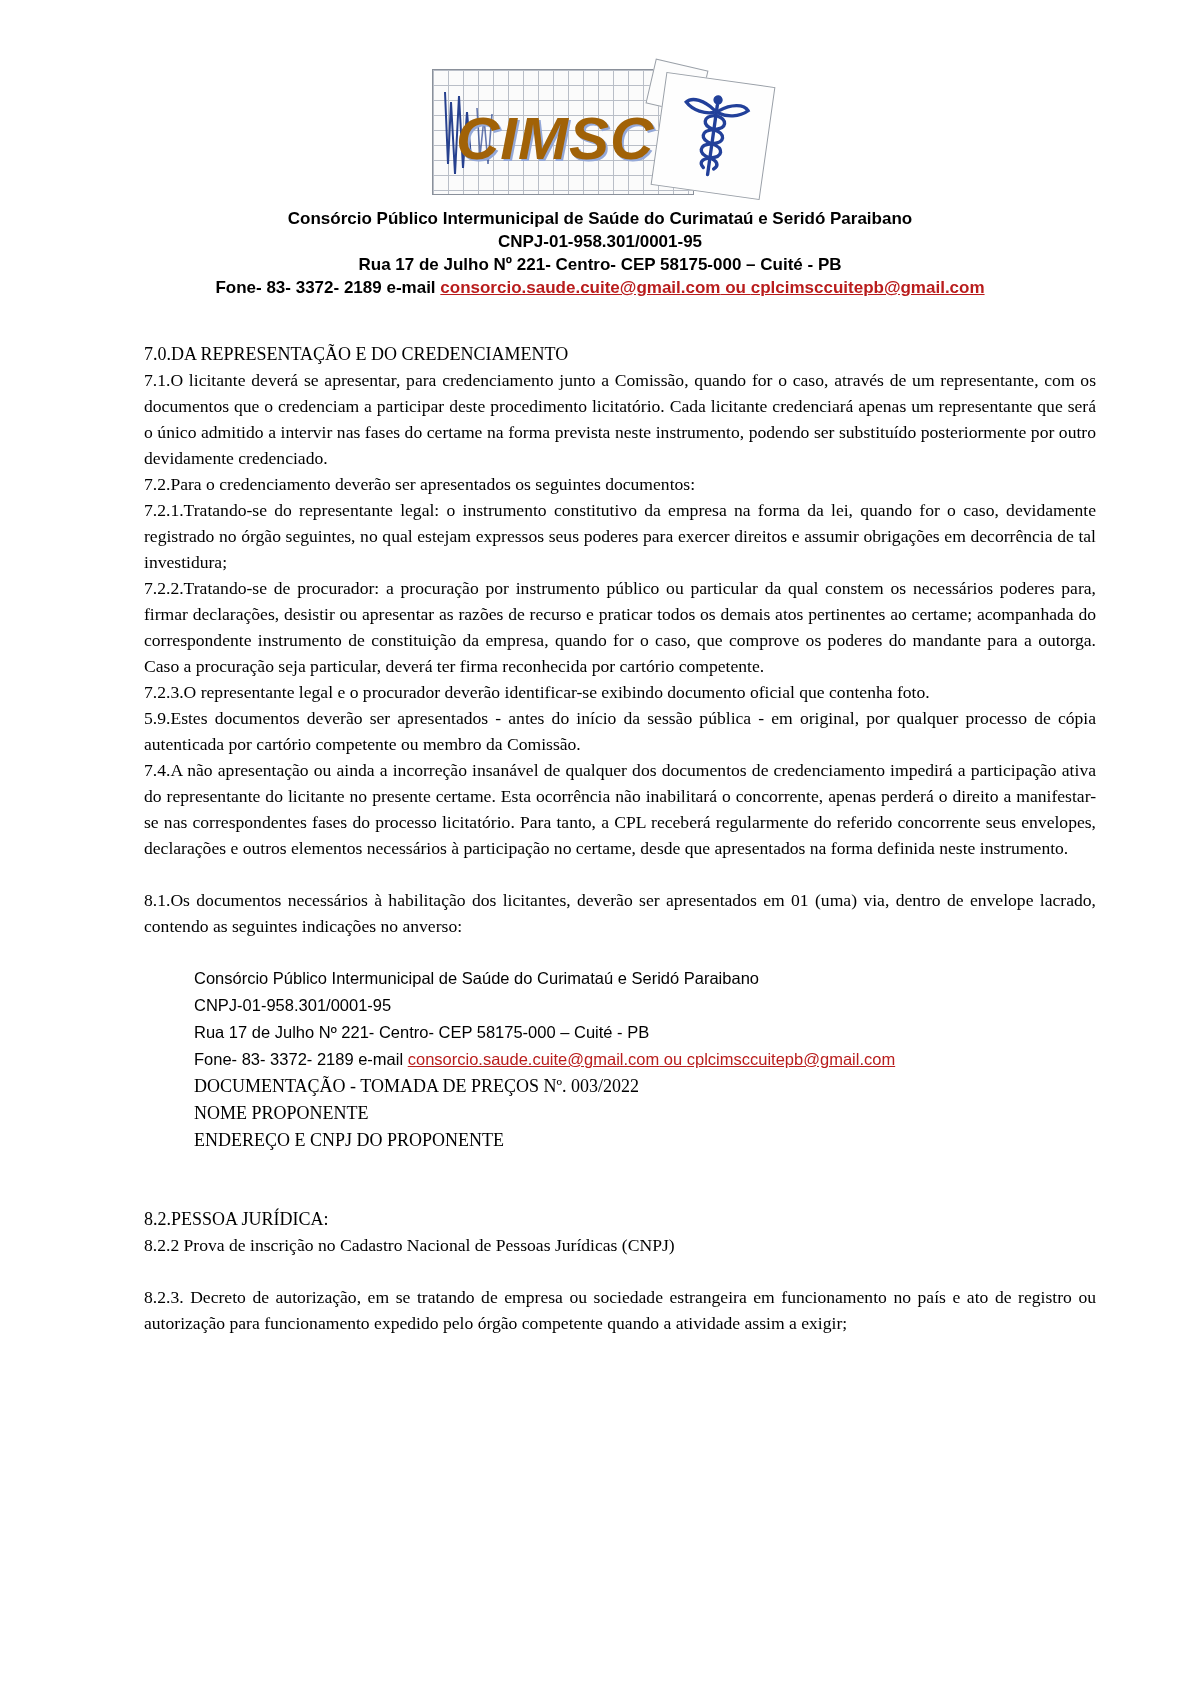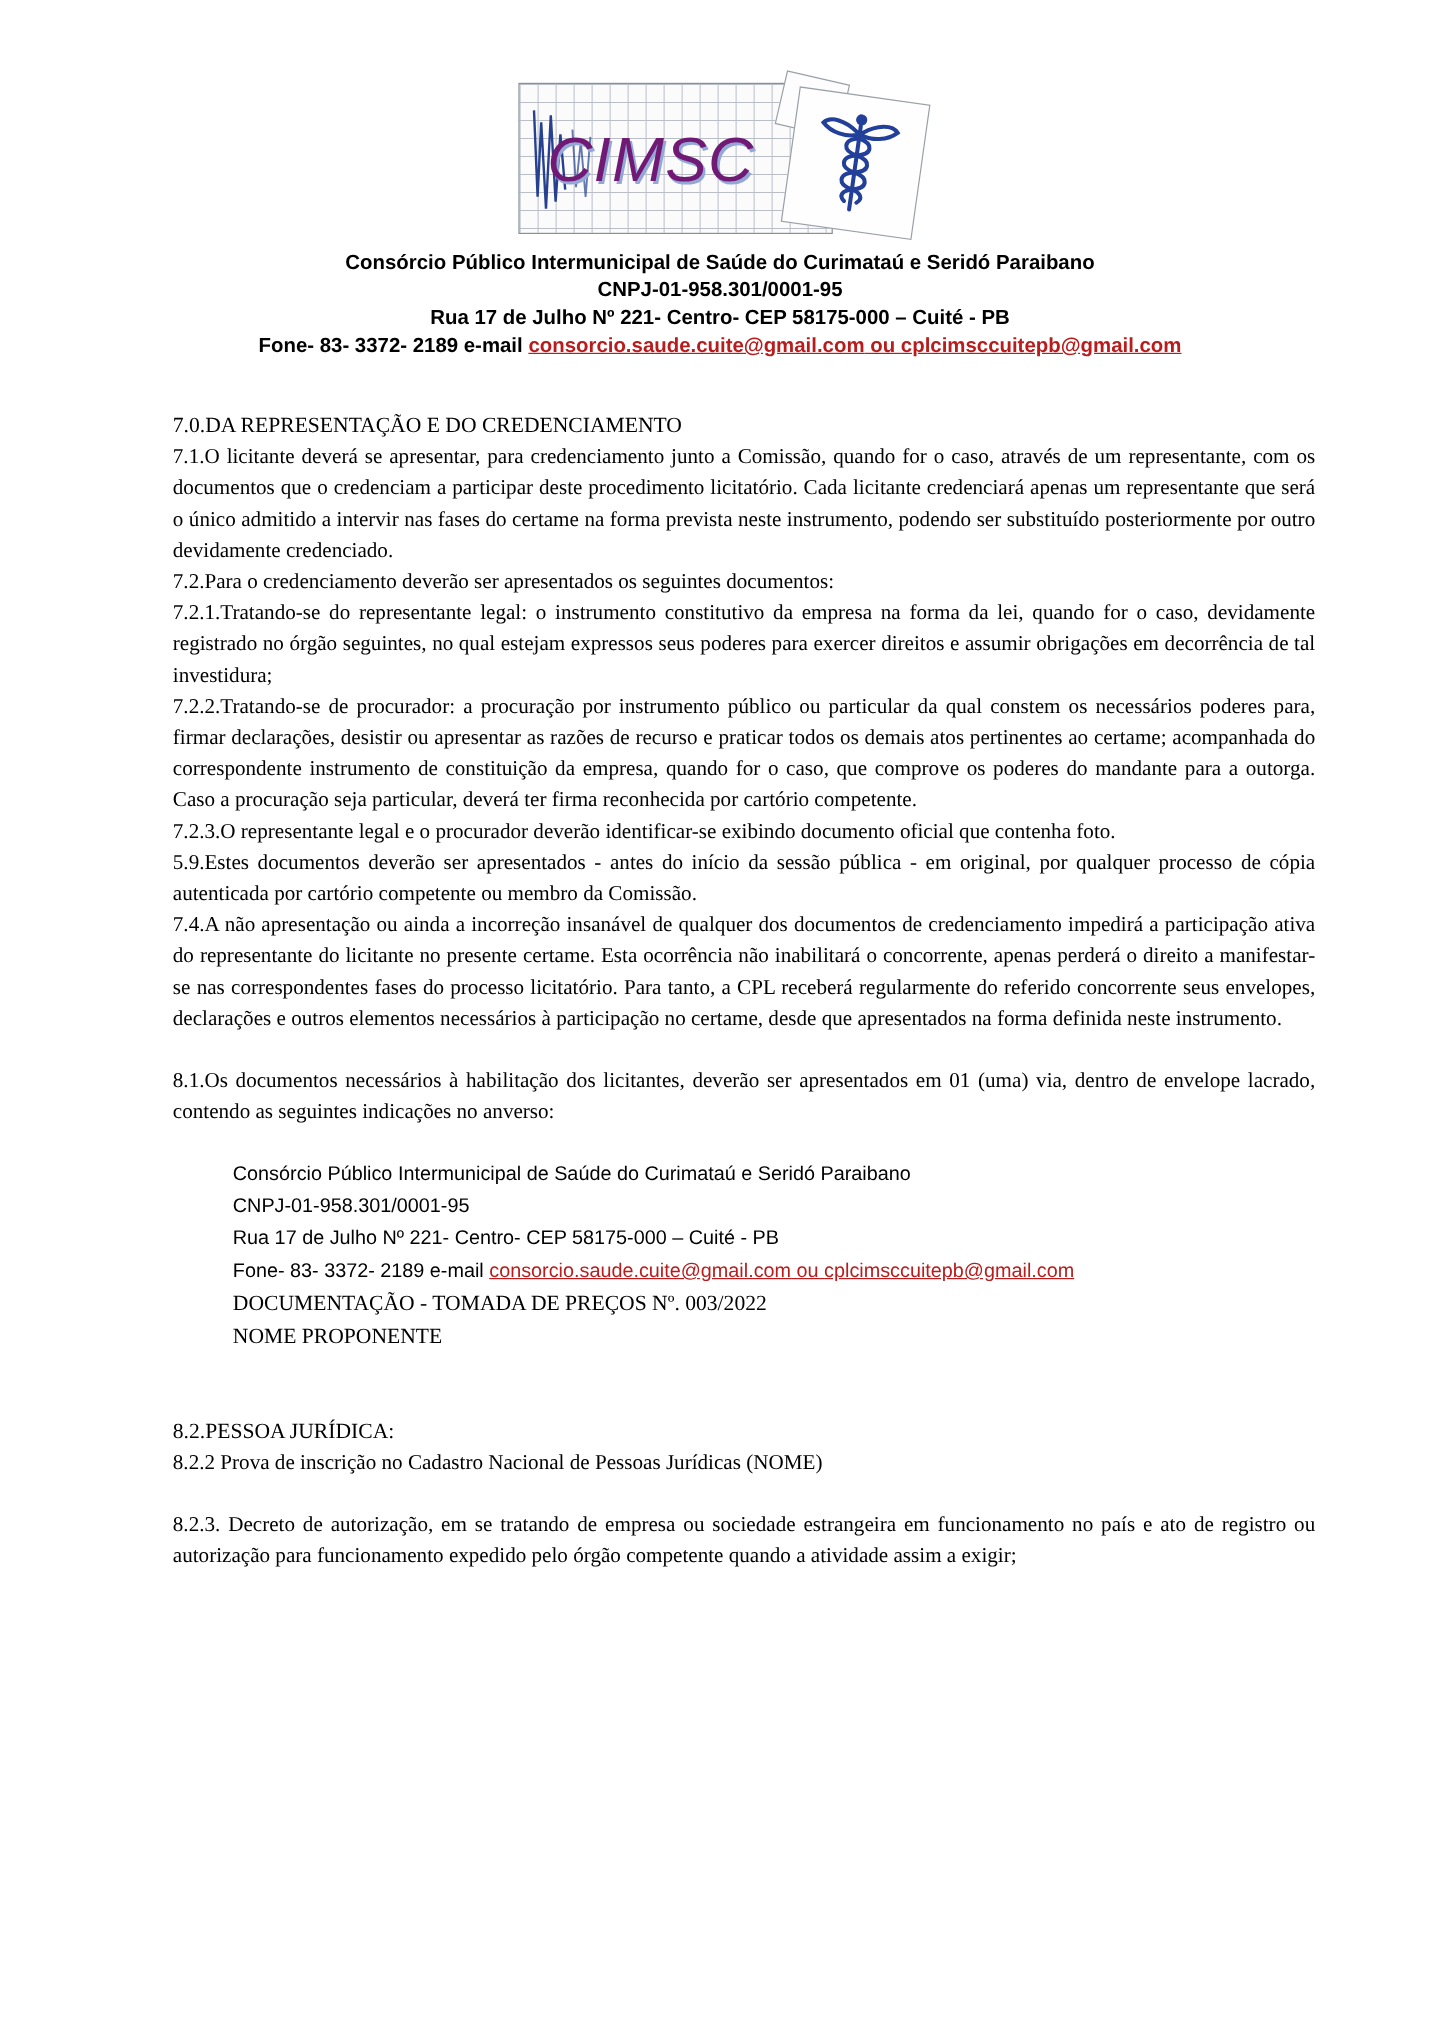--- a/index.html
+++ b/index.html
@@ -13,21 +13,21 @@
              background-image:linear-gradient(#b9bec7 1px, transparent 1px),
                               linear-gradient(90deg,#b9bec7 1px, transparent 1px);
              background-size:15px 15px; background-color:#fbfbfb; }
   .ecg { position:absolute; left:4px; top:8px; }
   .tile-small { position:absolute; right:64px; top:-2px; width:54px; height:46px; background:#fdfdfd;
                 border:1px solid #9aa0a8; transform:rotate(13deg); }
   .caduceus-tile { position:absolute; right:0px; top:13px; width:110px; height:114px; background:#fefefe;
                    border:1px solid #9aa0a8; transform:rotate(8deg);
                    display:flex; align-items:center; justify-content:center; }
   .logo-text { position:absolute; left:24px; top:38px; font-family:"Liberation Sans", sans-serif;
-               font-weight:normal; font-style:italic; font-size:52px; color:#701a75; letter-spacing:1px;
+               font-weight:bold; font-style:italic; font-size:60px; color:#a16207; letter-spacing:1px;
                text-shadow:2px 2px 0 #94a8d8; z-index:5; }
 
   
   .header-block { text-align:center; margin-top:5px; font-family:"Liberation Sans", sans-serif;
                   font-weight:bold; font-size:17px; line-height:23px; color:#000; }
   .email-link { color:#b91c1c; text-decoration:underline; cursor:pointer; }
 
   
   .doc-body { width:952px; margin:42px 0 0 144px; font-size:17.6px; line-height:26px; }
   .doc-body p.just { text-align:justify; }
@@ -95,28 +95,29 @@
 
     <div class="envelope">
       <div class="sans">Consórcio Público Intermunicipal de Saúde do Curimataú e Seridó Paraibano</div>
       <div class="sans">CNPJ-01-958.301/0001-95</div>
       <div class="sans">Rua 17 de Julho Nº 221-  Centro- CEP 58175-000 – Cuité - PB</div>
       <div class="sans">
         <span>Fone- 83- 3372- 2189 e-mail </span><a class="email-link">consorcio.saude.cuite@gmail.com</a><a class="email-link"> ou </a><a class="email-link">cplcimsccuitepb@gmail.com</a>
       </div>
       <div class="serif-line">DOCUMENTAÇÃO - TOMADA DE PREÇOS Nº. 003/2022</div>
       <div class="serif-line">NOME PROPONENTE</div>
+      <div class="serif-line">ENDEREÇO E CNPJ DO PROPONENTE</div>
     </div>
 
     <div class="spacer"></div>
 
 
     <div class="spacer"></div>
 
     <p class="sec-title">8.2.PESSOA JURÍDICA:</p>
-    <p class="just">8.2.2 Prova de inscrição no Cadastro Nacional de Pessoas Jurídicas (NOME)</p>
+    <p class="just">8.2.2 Prova de inscrição no Cadastro Nacional de Pessoas Jurídicas (CNPJ)</p>
 
     <div class="spacer"></div>
 
     <p class="just">8.2.3. Decreto de autorização, em se tratando de empresa ou sociedade estrangeira em funcionamento no país e ato de registro ou autorização para funcionamento expedido pelo órgão competente quando a atividade assim a exigir;</p>
 
   </div>
 </div>
 
 </body></html>

